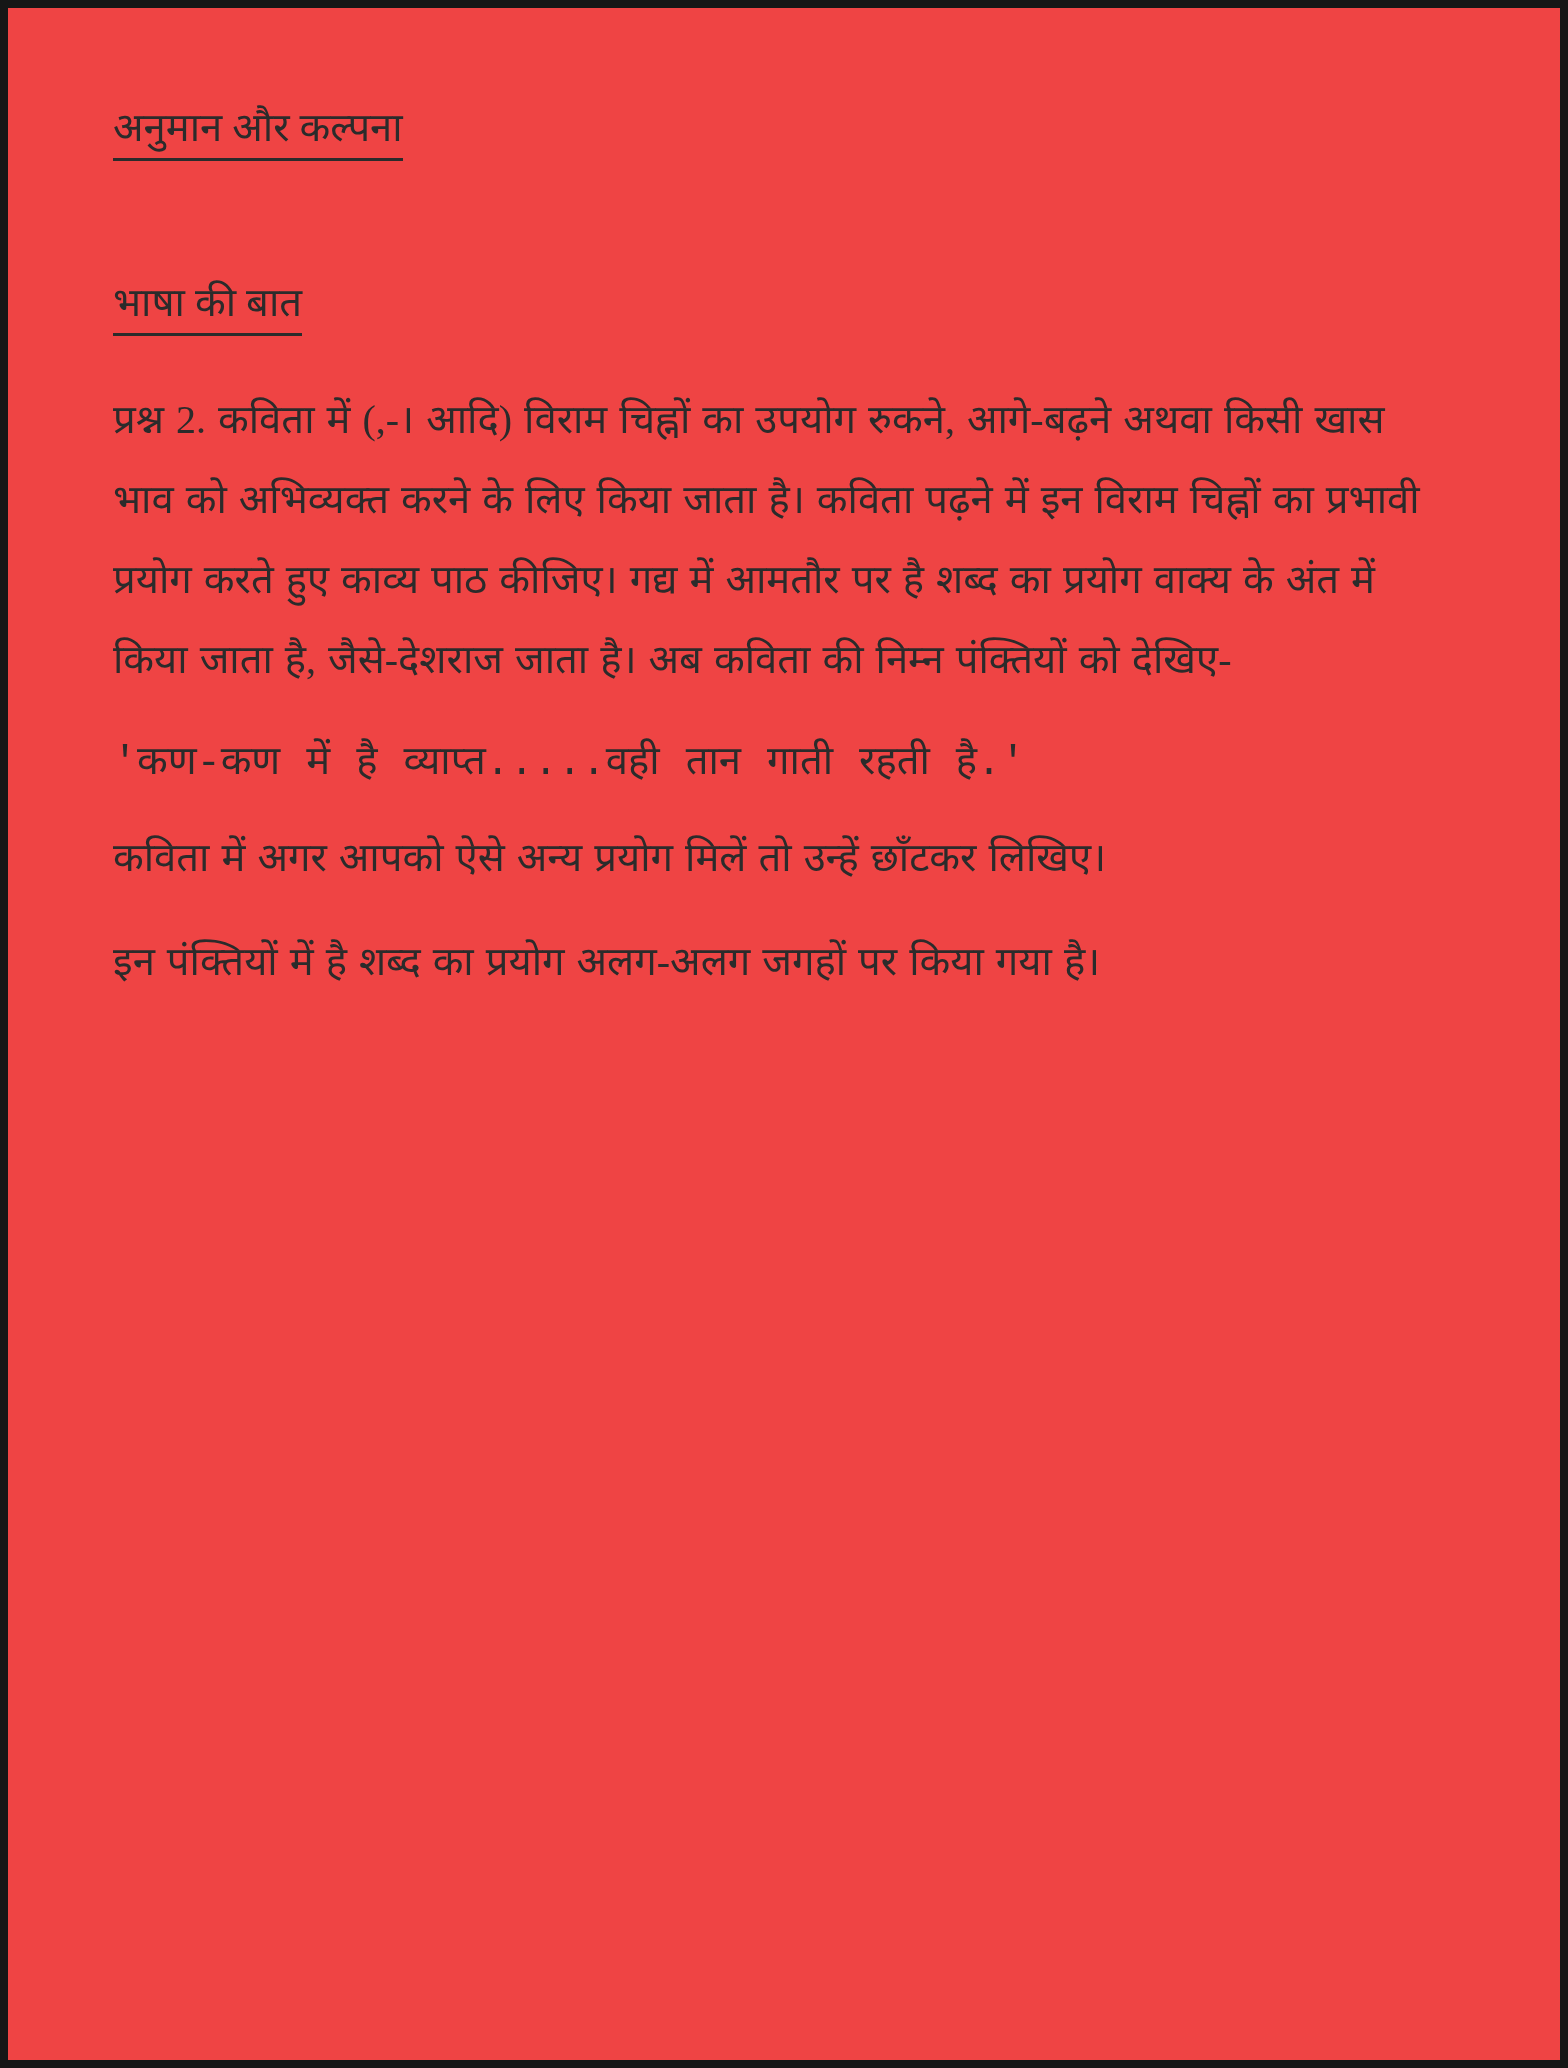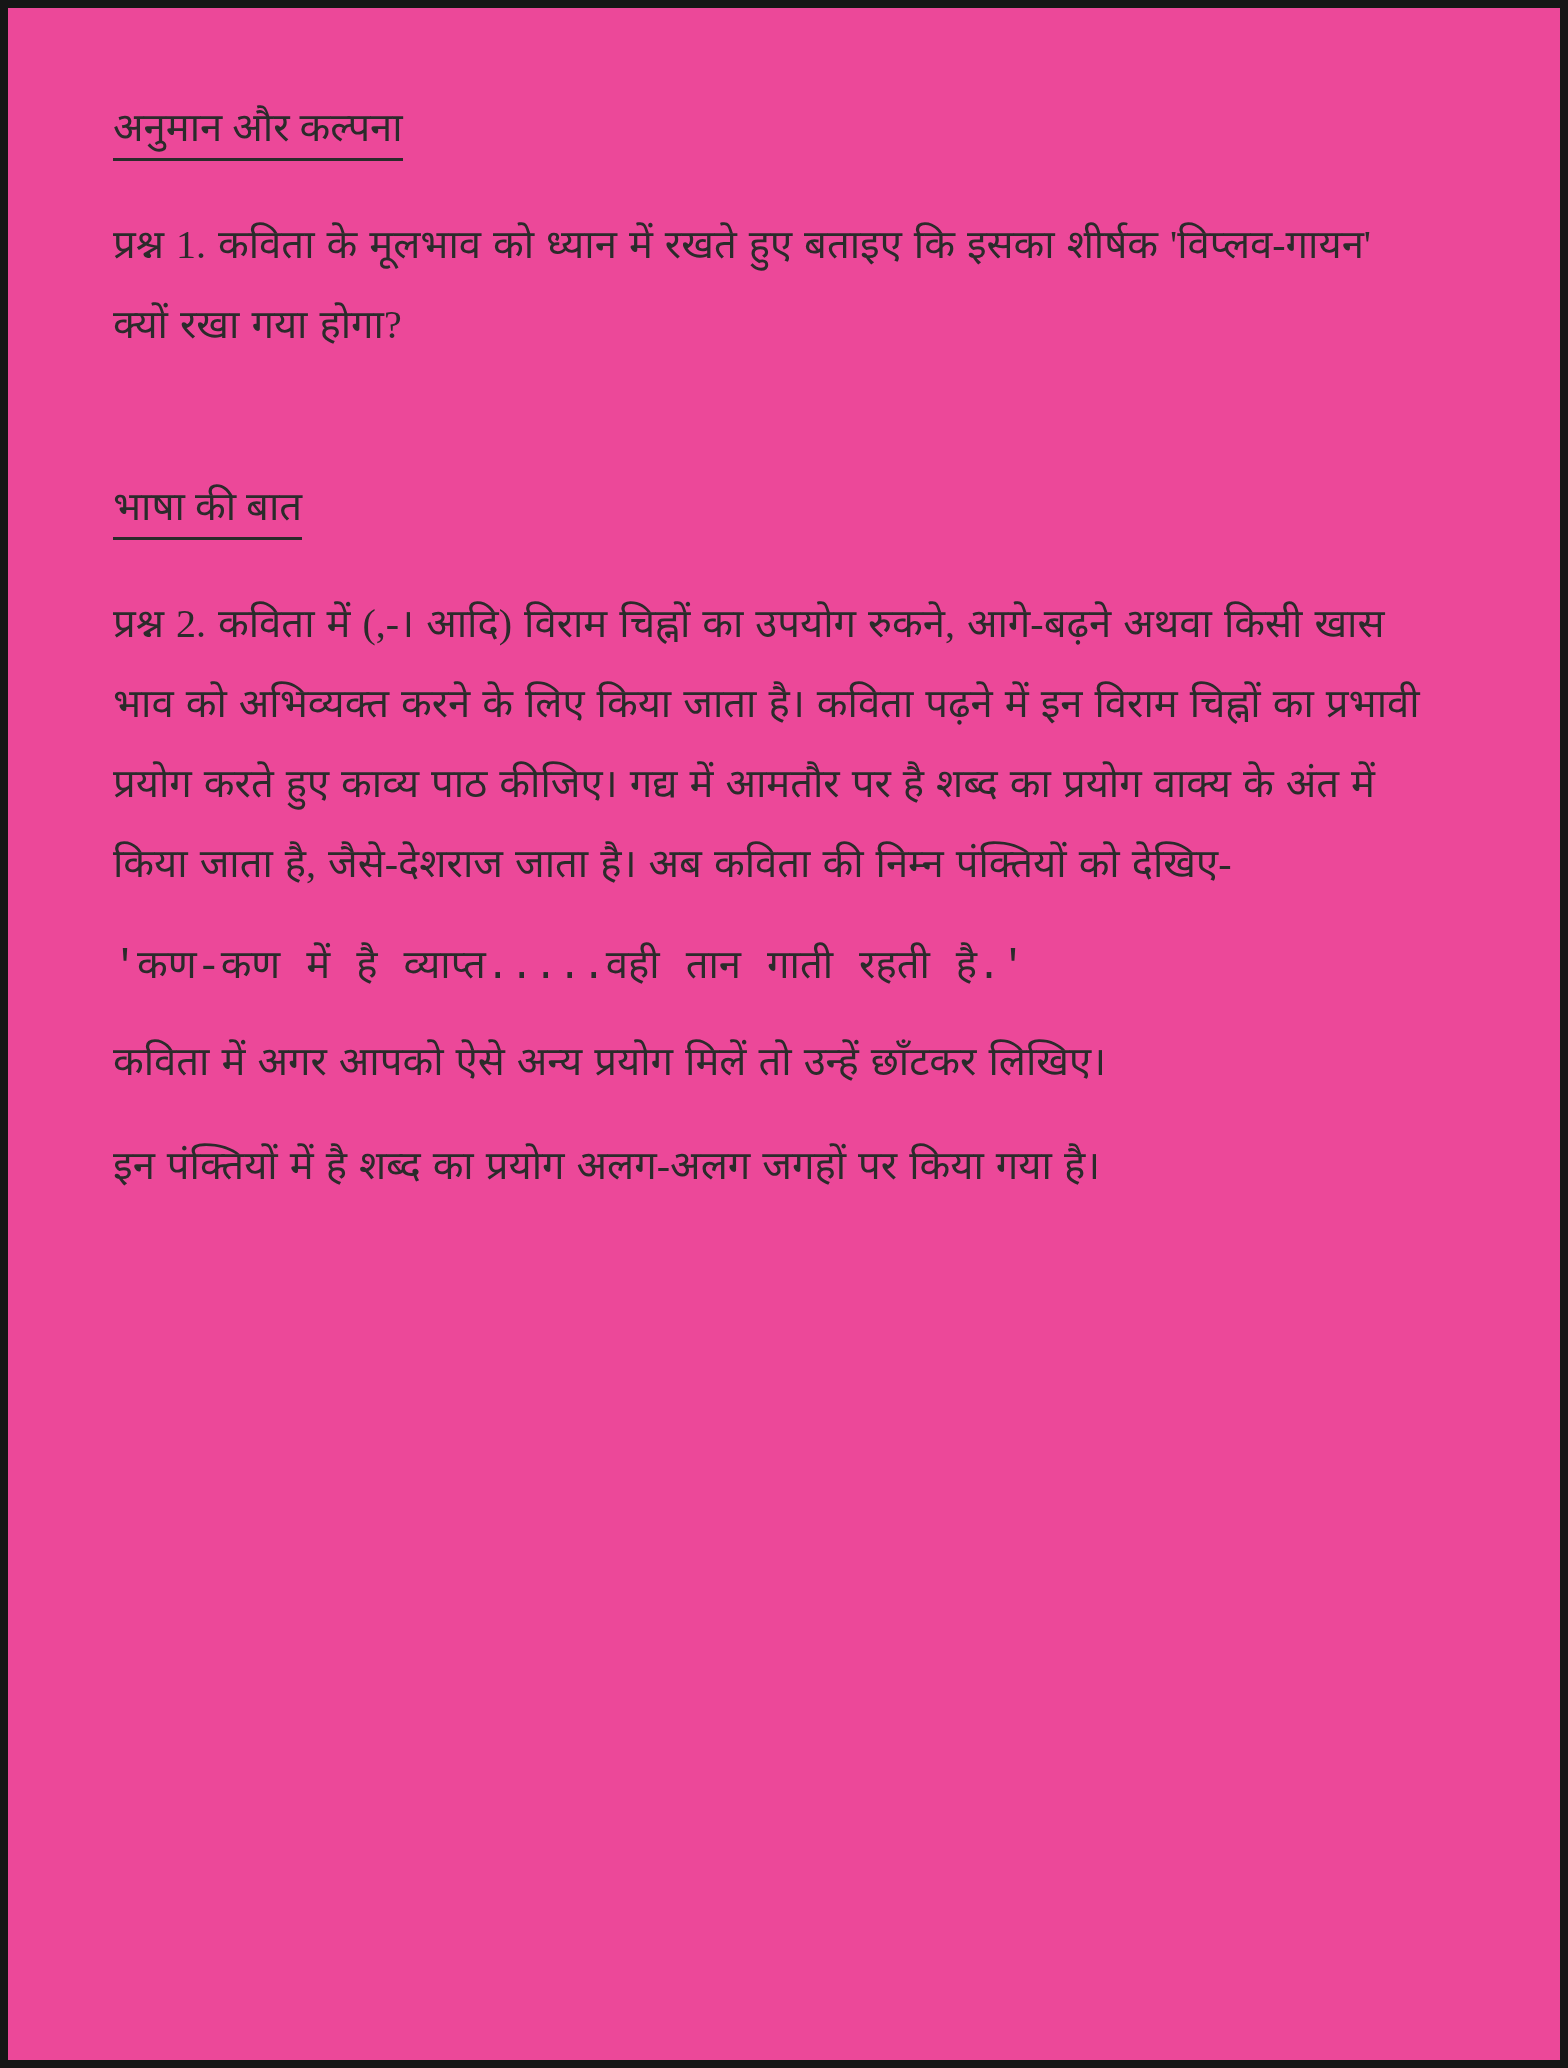--- a/index.html
+++ b/index.html
@@ -5,21 +5,21 @@
   html, body {
     margin: 0;
     padding: 0;
     background: #ffffff;
   }
   .page {
     position: relative;
     width: 1568px;
     height: 2068px;
     box-sizing: border-box;
-    background: #ec4899;
+    background: #ef4444;
     border: 8px solid #161616;
     font-family: "Liberation Serif", "DejaVu Serif", serif;
     color: #2b2b2b;
     overflow: hidden;
   }
   .content {
     box-sizing: border-box;
     padding: 96px 130px 0 105px;
     width: 100%;
   }
@@ -55,21 +55,20 @@
 </head>
 <body>
 
 <div class="page">
   <div class="content">
 
     <h2 class="doc-heading">
       <span class="u">अनुमान और कल्पना</span>
     </h2>
 
-    <p class="doc-para">प्रश्न 1. कविता के मूलभाव को ध्यान में रखते हुए बताइए कि इसका शीर्षक 'विप्लव-गायन' क्यों रखा गया होगा?</p>
 
     <h2 class="doc-heading gap-above">
       <span class="u">भाषा की बात</span>
     </h2>
 
 
     <p class="doc-para">प्रश्न 2. कविता में (,-। आदि) विराम चिह्नों का उपयोग रुकने, आगे-बढ़ने अथवा किसी खास भाव को अभिव्यक्त करने के लिए किया जाता है। कविता पढ़ने में इन विराम चिह्नों का प्रभावी प्रयोग करते हुए काव्य पाठ कीजिए। गद्य में आमतौर पर है शब्द का प्रयोग वाक्य के अंत में किया जाता है, जैसे-देशराज जाता है। अब कविता की निम्न पंक्तियों को देखिए-</p>
 
     <p class="doc-para quote">'कण-कण में है व्याप्त.....वही तान गाती रहती है.'</p>
 

